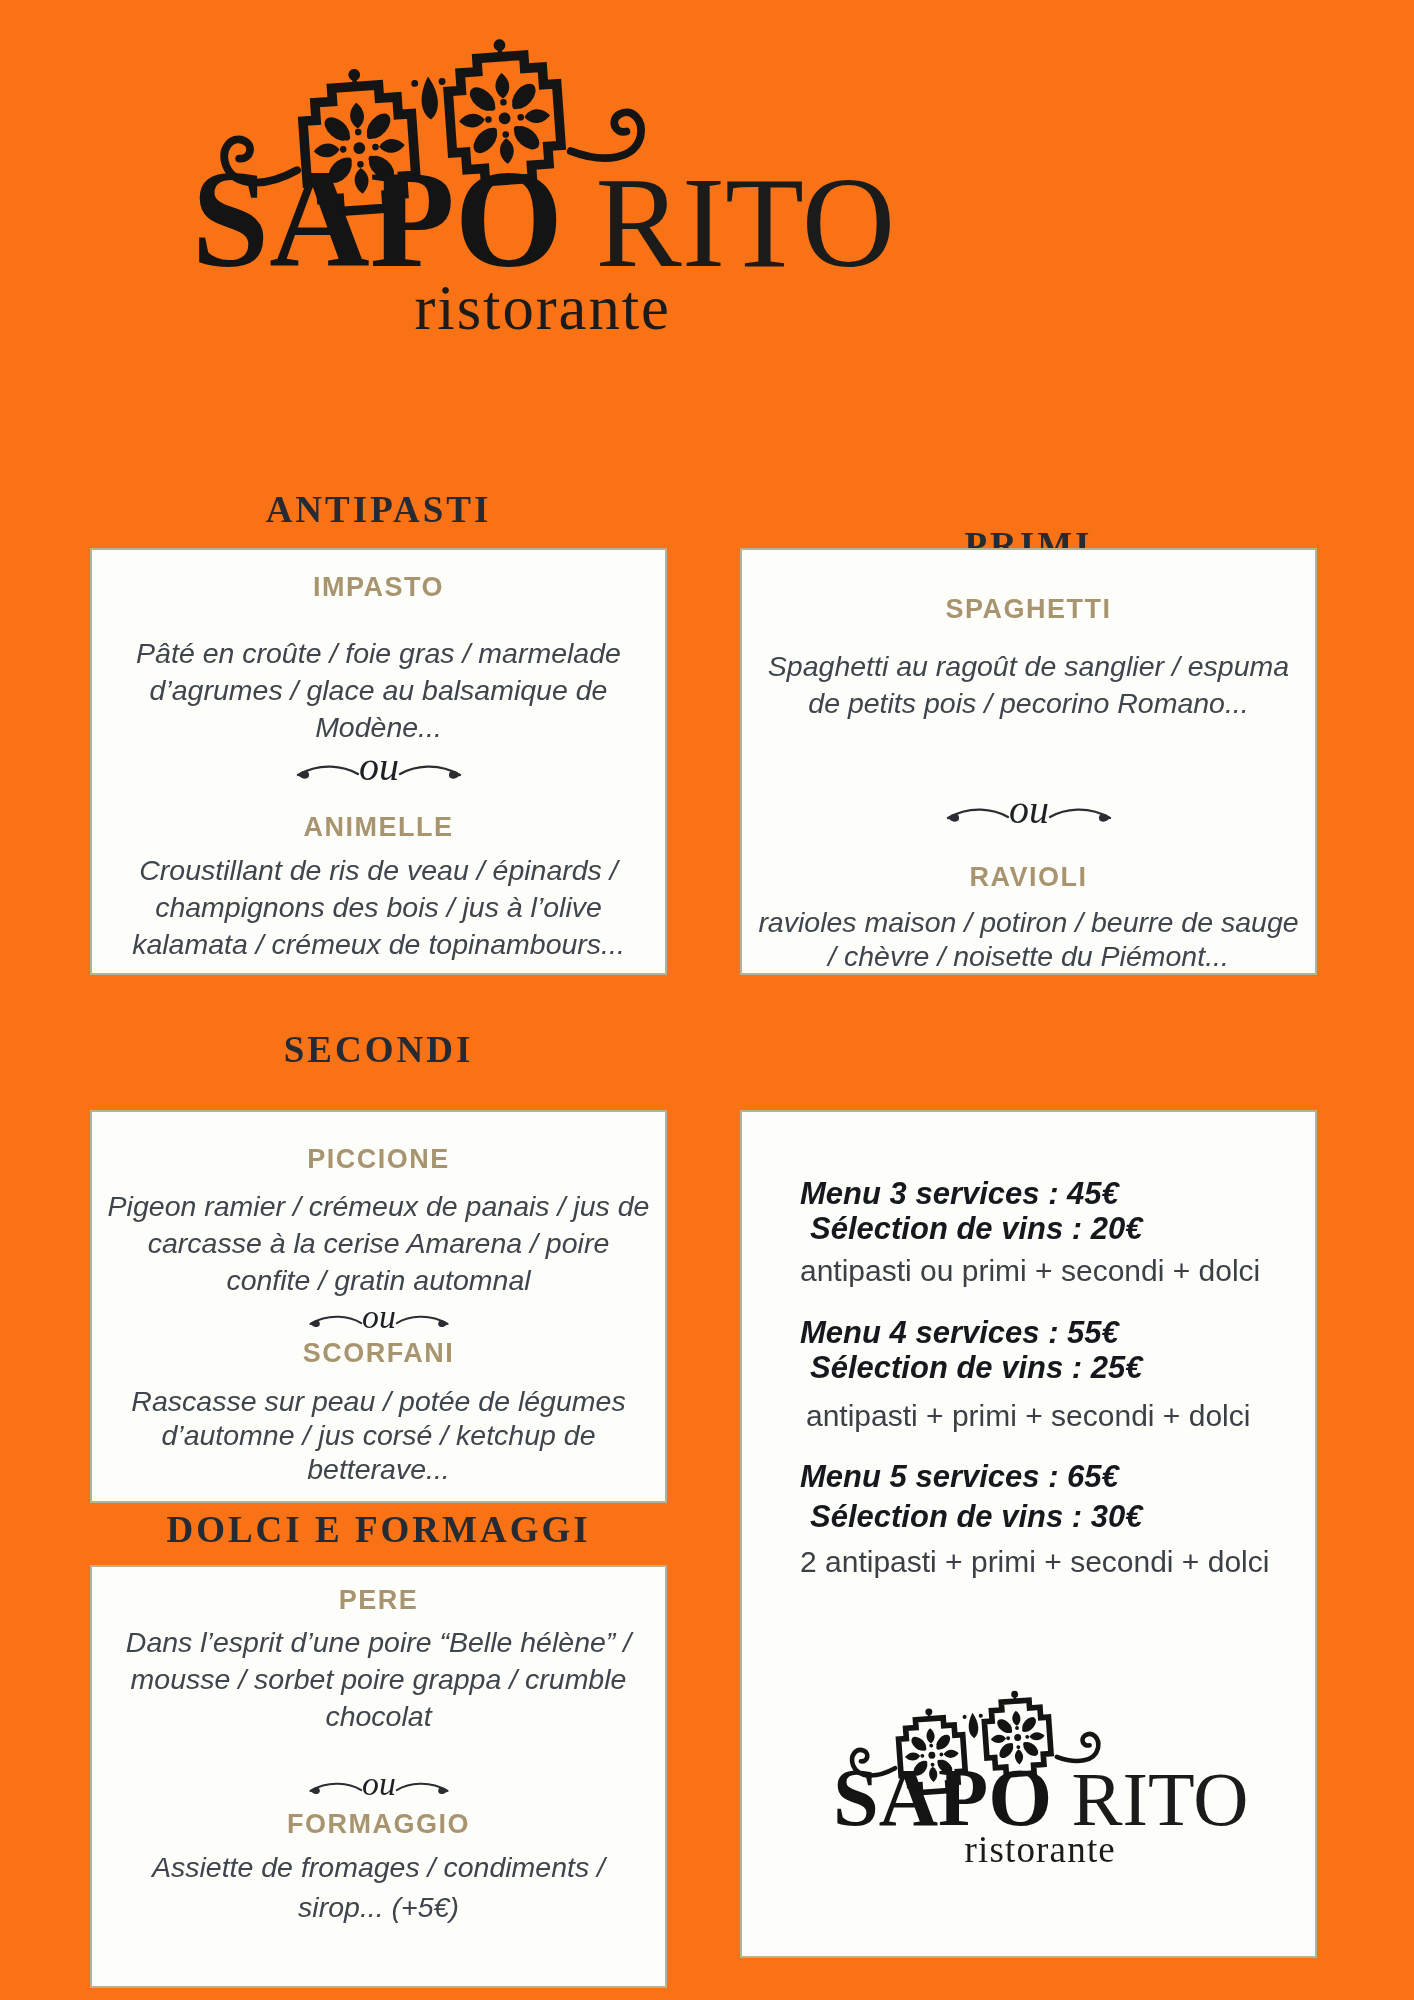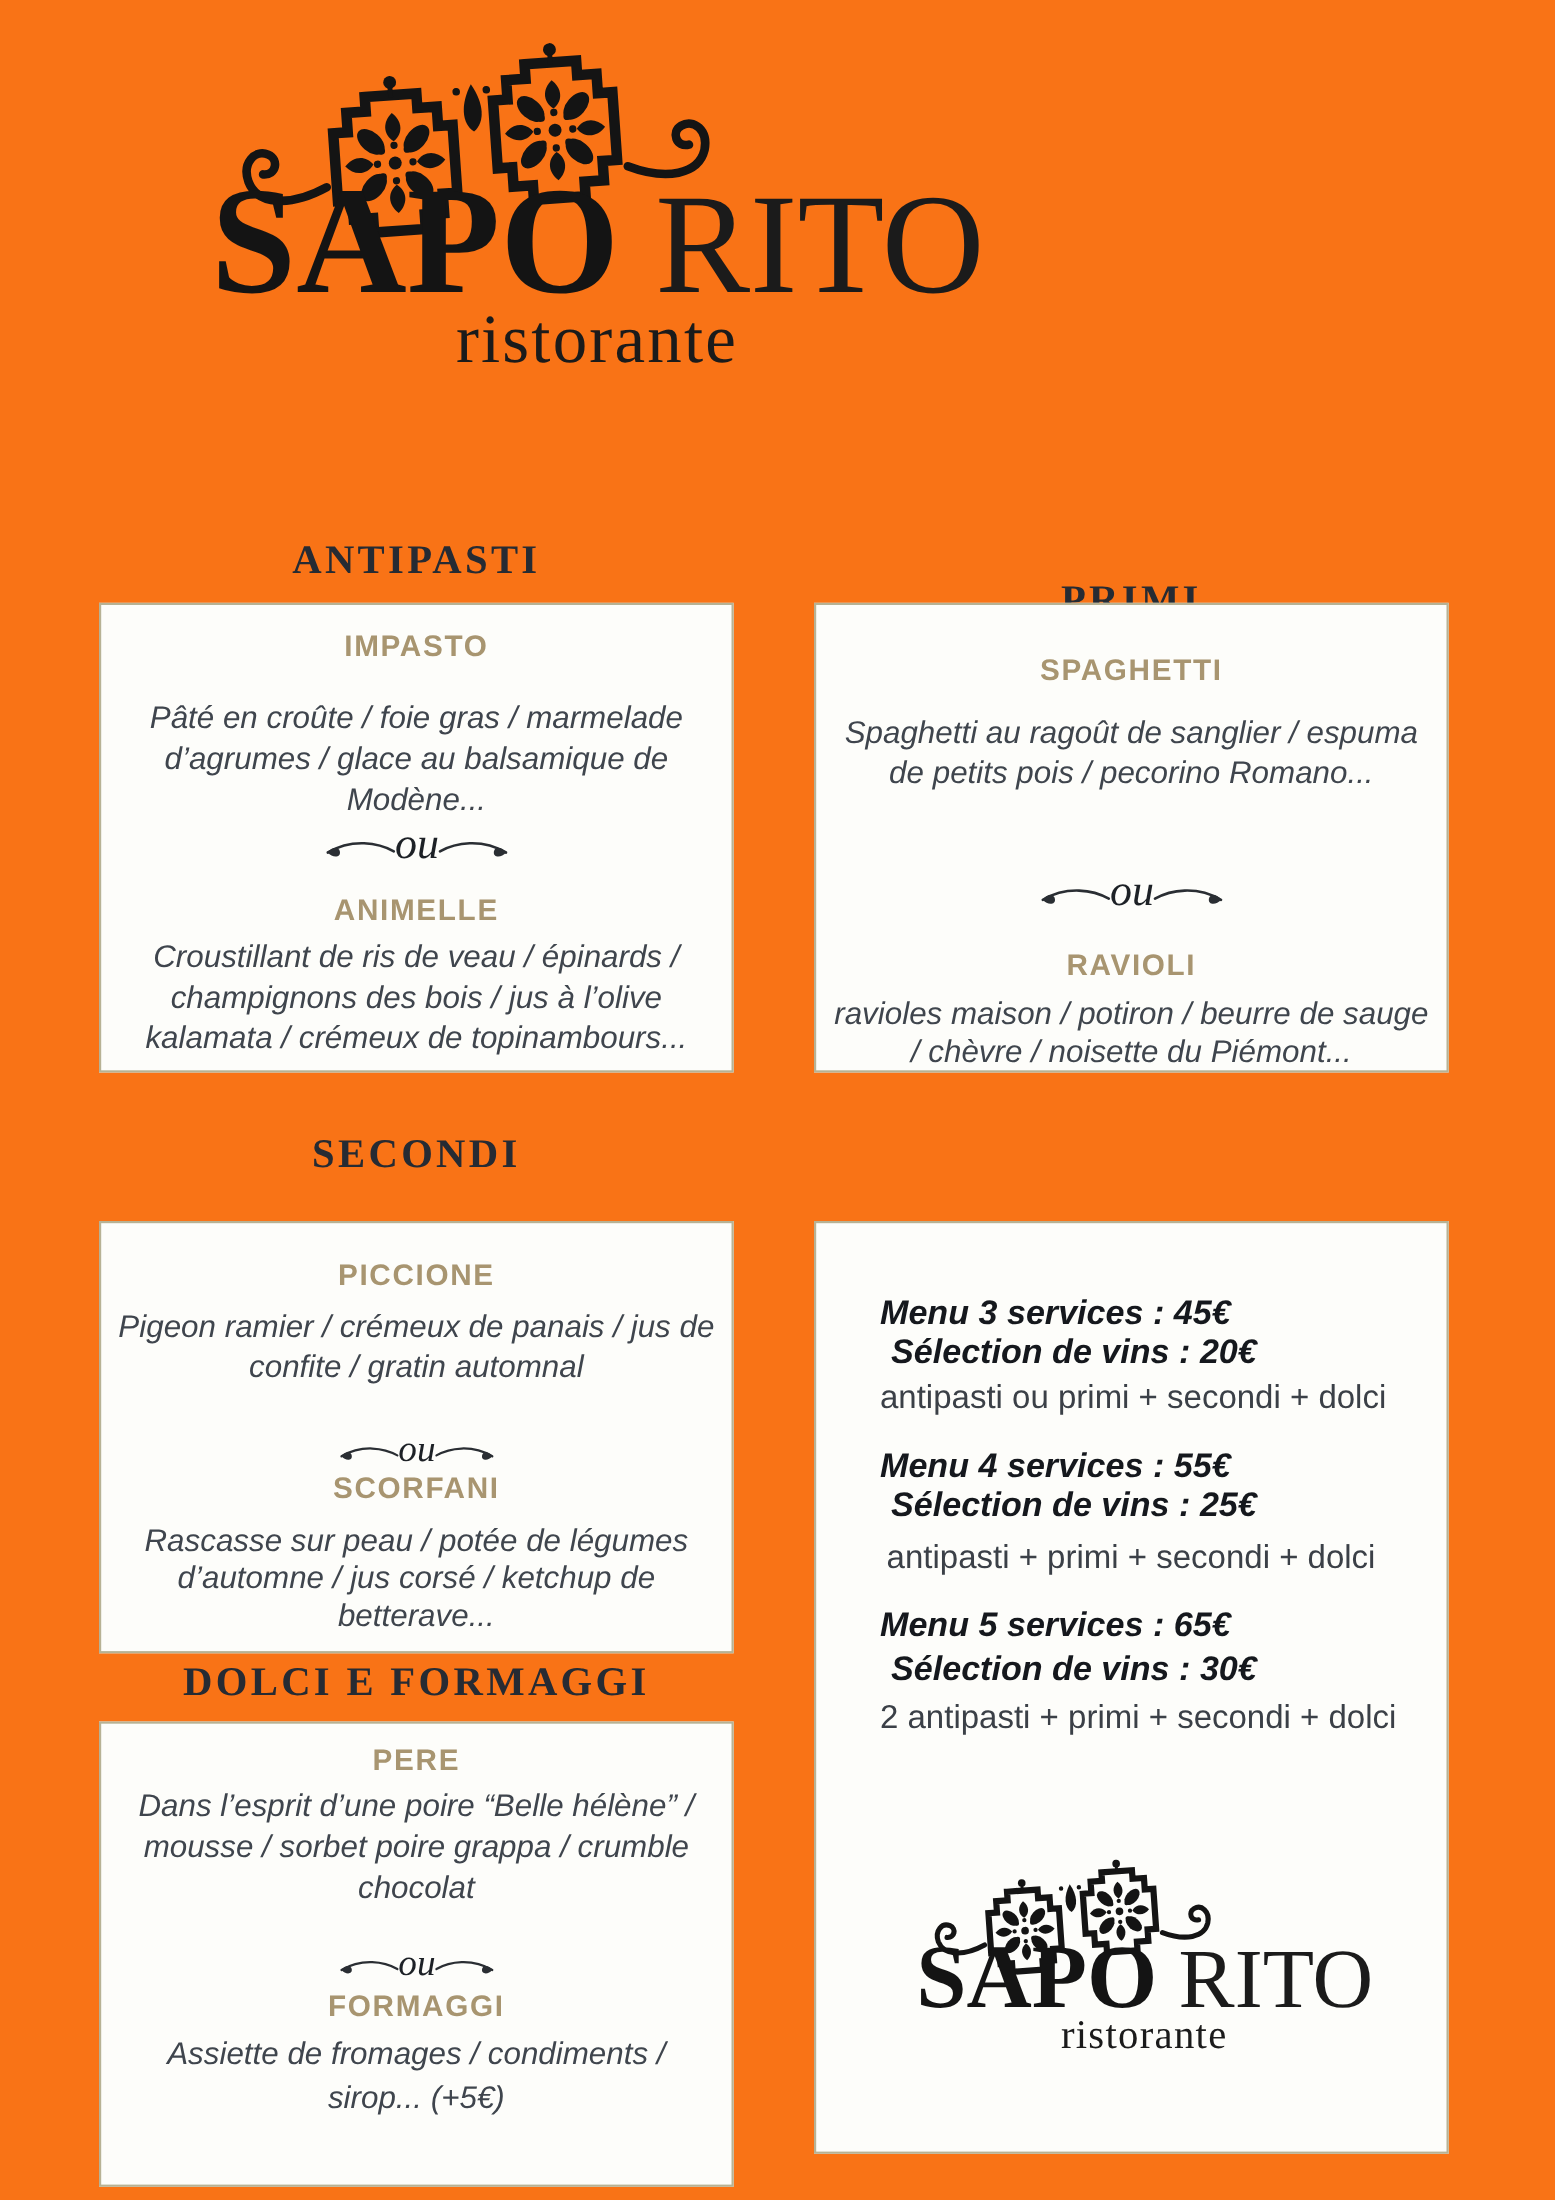--- a/index.html
+++ b/index.html
@@ -149,20 +149,21 @@
     <div class="desc tight" style="top:355px;">
       <div>ravioles maison / potiron / beurre de sauge</div>
       <div>/ chèvre / noisette du Piémont...</div>
     </div>
   </div>
 
   <div class="box" style="left:90px; top:1110px; width:573px; height:389px;">
     <div class="dish-name" style="top:32px;">PICCIONE</div>
     <div class="desc" style="top:76px;">
       <div>Pigeon ramier / crémeux de panais / jus de</div>
+      <div>carcasse à la cerise Amarena / poire</div>
       <div>confite / gratin automnal</div>
     </div>
     <div class="ou-wrap" style="top:184px;">
       <svg class="ou-svg" style="height:44px;" viewBox="0 0 170 52">
           <use href="#ou-flourish"></use>
         </svg>
     </div>
     <div class="dish-name" style="top:226px;">SCORFANI</div>
     <div class="desc tight" style="top:272px;">
       <div>Rascasse sur peau / potée de légumes</div>
@@ -176,21 +177,21 @@
     <div class="desc" style="top:57px;">
       <div>Dans l’esprit d’une poire “Belle hélène” /</div>
       <div>mousse / sorbet poire grappa / crumble</div>
       <div>chocolat</div>
     </div>
     <div class="ou-wrap" style="top:196px;">
       <svg class="ou-svg" style="height:44px;" viewBox="0 0 170 52">
           <use href="#ou-flourish"></use>
         </svg>
     </div>
-    <div class="dish-name" style="top:242px;">FORMAGGI</div>
+    <div class="dish-name" style="top:242px;">FORMAGGIO</div>
     <div class="desc loose" style="top:280px;">
       <div>Assiette de fromages / condiments /</div>
       <div>sirop... (+5€)</div>
     </div>
   </div>
 
   <div class="box" style="left:740px; top:1110px; width:573px; height:844px;">
     <div class="menu-title" style="top:64px;">Menu 3 services : 45€</div>
     <div class="menu-title indent" style="top:99px;">Sélection de vins : 20€</div>
     <div class="menu-comp" style="top:142px;">antipasti ou primi + secondi + dolci</div>

